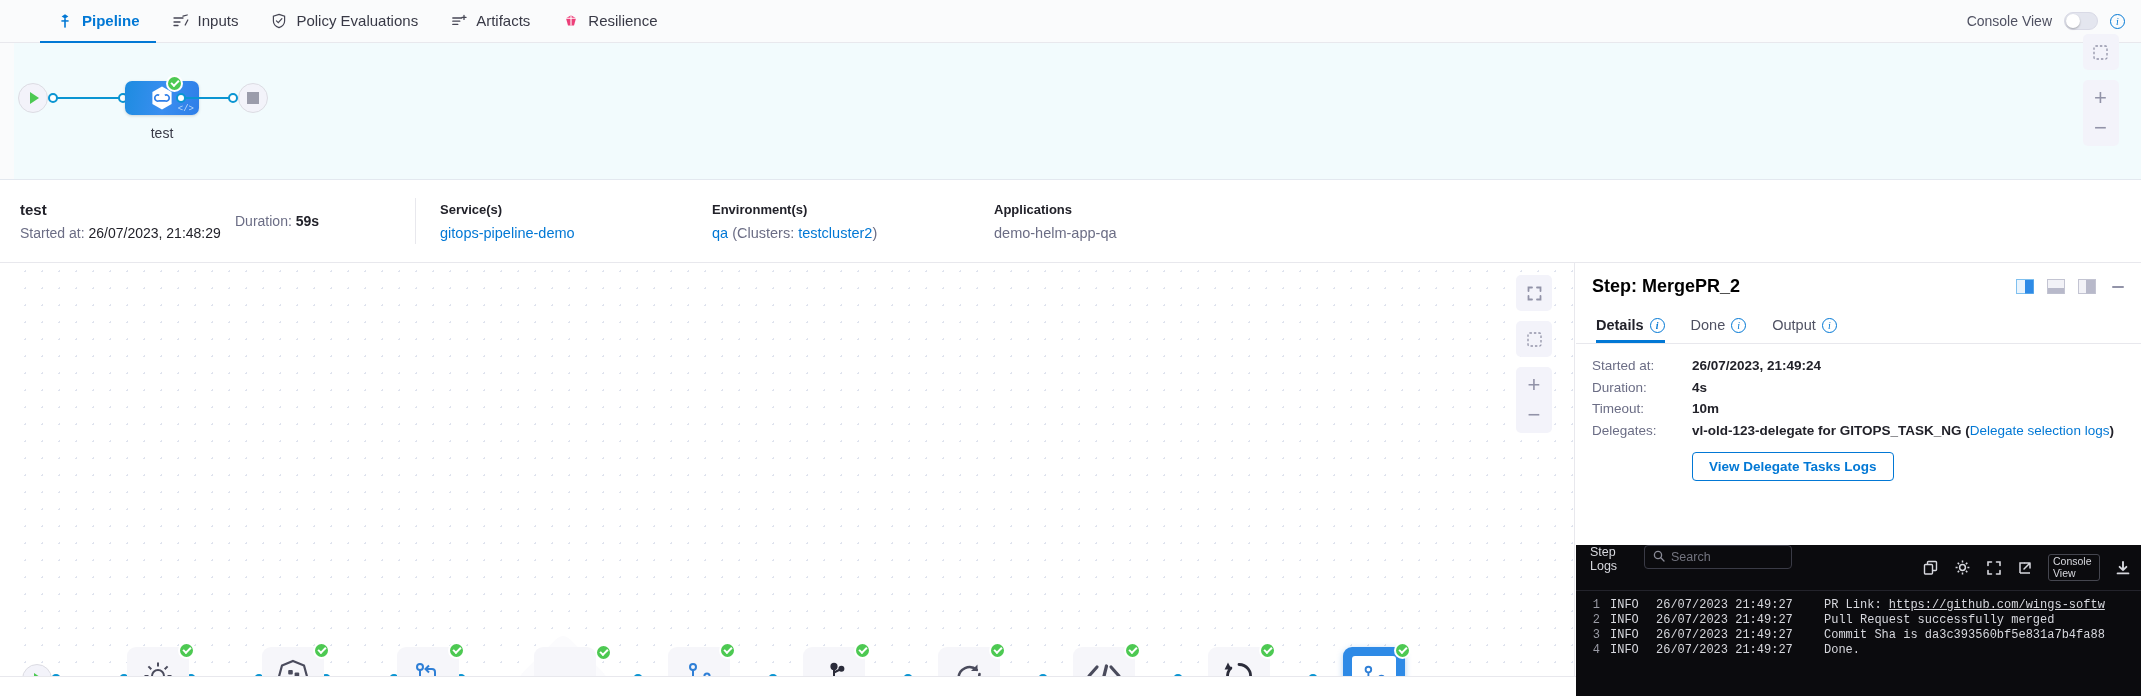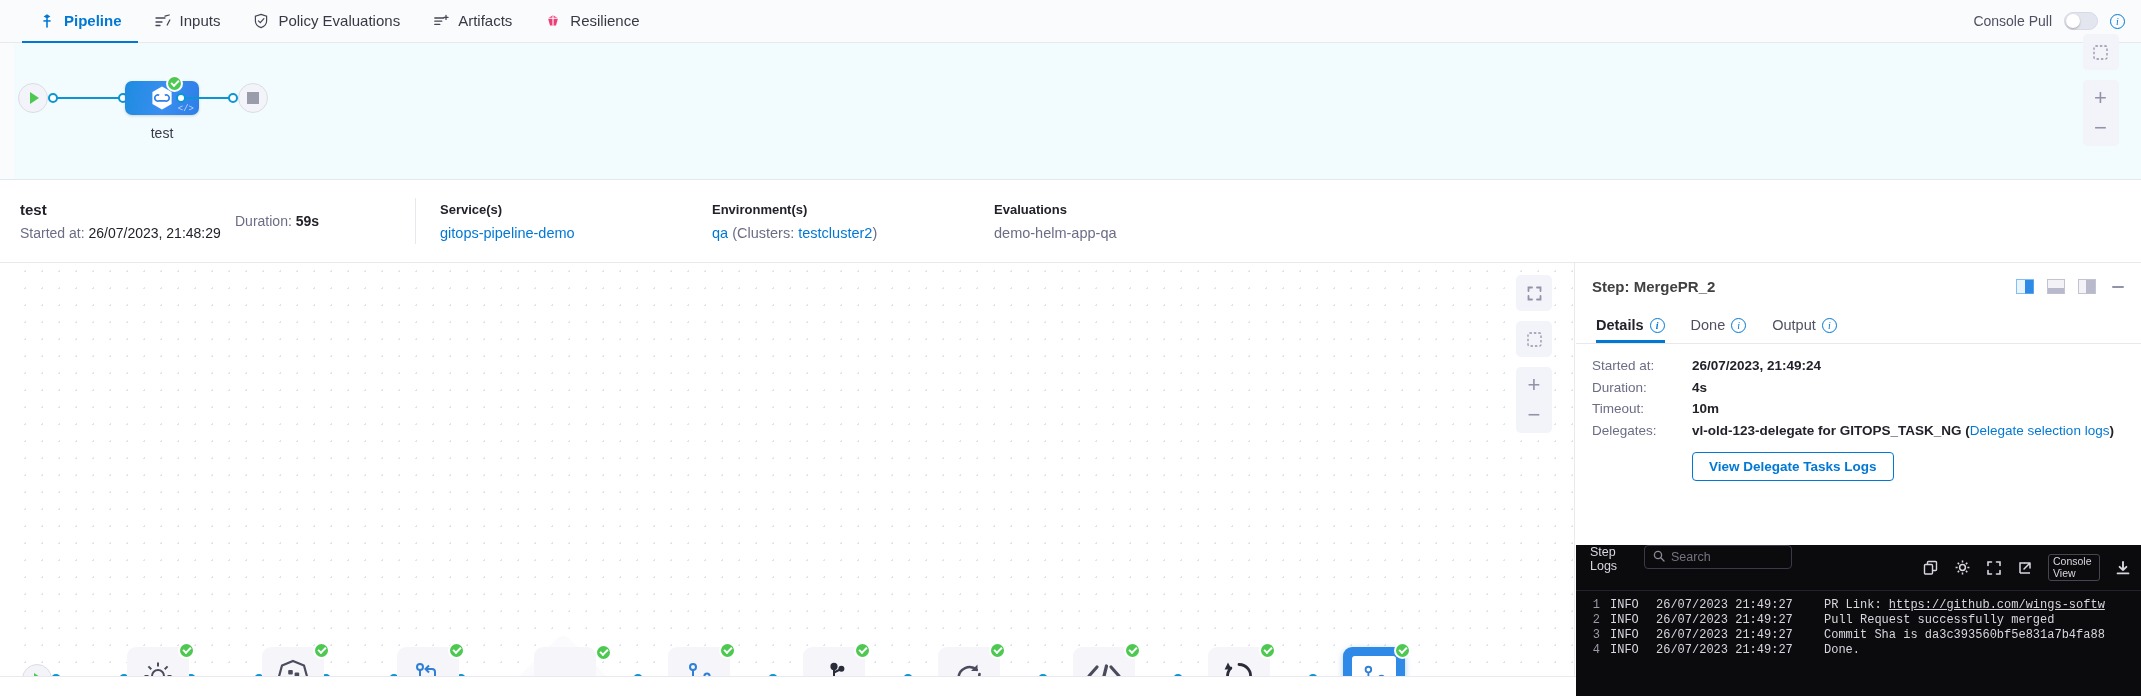--- a/index.html
+++ b/index.html
@@ -7,21 +7,21 @@
     width: 2141px; height: 696px;
     font-family: "Liberation Sans", sans-serif;
     background: #fff; overflow: hidden;
   }
   .app { position: relative; width: 2141px; height: 696px; }
 
   
   .topnav {
     position: absolute; top: 0; left: 0; width: 2141px; height: 43px;
     background: #fafbfc; border-bottom: 1px solid #e8e8ed;
-    display: flex; align-items: center; padding-left: 22px;
+    display: flex; align-items: center; padding-left: 40px;
   }
   .topnav-tabs { display: flex; align-items: stretch; height: 43px; }
   .tnav {
     display: flex; align-items: center; gap: 8px;
     height: 43px; padding: 0 16px; cursor: pointer;
     font-size: 15px; color: #383946; font-weight: 400;
     border-bottom: 3px solid transparent; position: relative; top: 1px;
   }
   .tnav.active { color: #0278d5; font-weight: 600; border-bottom-color: #0278d5; }
   .tnav .ic { width: 18px; height: 18px; display: flex; align-items: center; justify-content: center; flex: 0 0 18px; }
@@ -164,21 +164,21 @@
   .graph-btns { position: absolute; right: 14px; top: 12px; width: 52px; }
 
   
   .details {
     position: absolute; top: 263px; left: 1576px; width: 565px; height: 433px;
     background: #fff;
   }
   .det-head {
     height: 47px; display: flex; align-items: center; padding: 0 14px 0 16px;
   }
-  .det-title { font-size: 15px; font-weight: 700; color: #404040; }
+  .det-title { font-size: 18px; font-weight: 700; color: #000000; }
   .det-head-icons { margin-left: auto; display: flex; align-items: center; gap: 13px; }
   .layout-ic { width: 18px; height: 15px; cursor: pointer; }
 
   .det-tabs {
     display: flex; align-items: flex-end; gap: 26px; height: 34px;
     padding: 0 20px; border-bottom: 1px solid #e8e8ed;
   }
   .det-tab {
     display: flex; align-items: center; gap: 6px; font-size: 14.5px;
     color: #4f5162; padding-bottom: 7px; cursor: pointer;
@@ -294,21 +294,21 @@
           <svg width="16" height="16" viewBox="0 0 16 16">
               <path d="M8 2.2 L13 5.2 L11 12.6 L5 12.6 L3 5.2 Z" fill="#ec3f79"></path>
               <path d="M8 2.2 L8 12.6 M3 5.2 L13 5.2" stroke="#fff" stroke-width="1.1"></path>
             </svg>
         </span>
         <span>Resilience</span>
       </div>
     </div>
 
     <div class="topnav-right">
-      <span class="console-label">Console Pull</span>
+      <span class="console-label">Console View</span>
       <div class="toggle">
           <div class="knob"></div>
         </div>
       <div class="info-circ">i</div>
     </div>
   </div>
 
   <div class="mini-strip">
     <div class="edge-l"></div>
     <div class="mini-canvas">
@@ -374,21 +374,21 @@
       <div class="sum-col-h">Service(s)</div>
       <div class="sum-col-v"><span class="lnk">gitops-pipeline-demo</span></div>
     </div>
 
     <div style="width:282px;">
       <div class="sum-col-h">Environment(s)</div>
       <div class="sum-col-v"><span class="lnk">qa</span><span> (Clusters: </span><span class="lnk">testcluster2</span><span>)</span></div>
     </div>
 
     <div style="width:300px;">
-      <div class="sum-col-h">Evaluations</div>
+      <div class="sum-col-h">Applications</div>
       <div class="sum-col-v">demo-helm-app-qa</div>
     </div>
   </div>
 
   <div class="graph">
     <div class="left-gutter"></div>
 
     <div class="circ-node" style="left:22px; top:401px;">
       <div class="play-tri"></div>
     </div>

